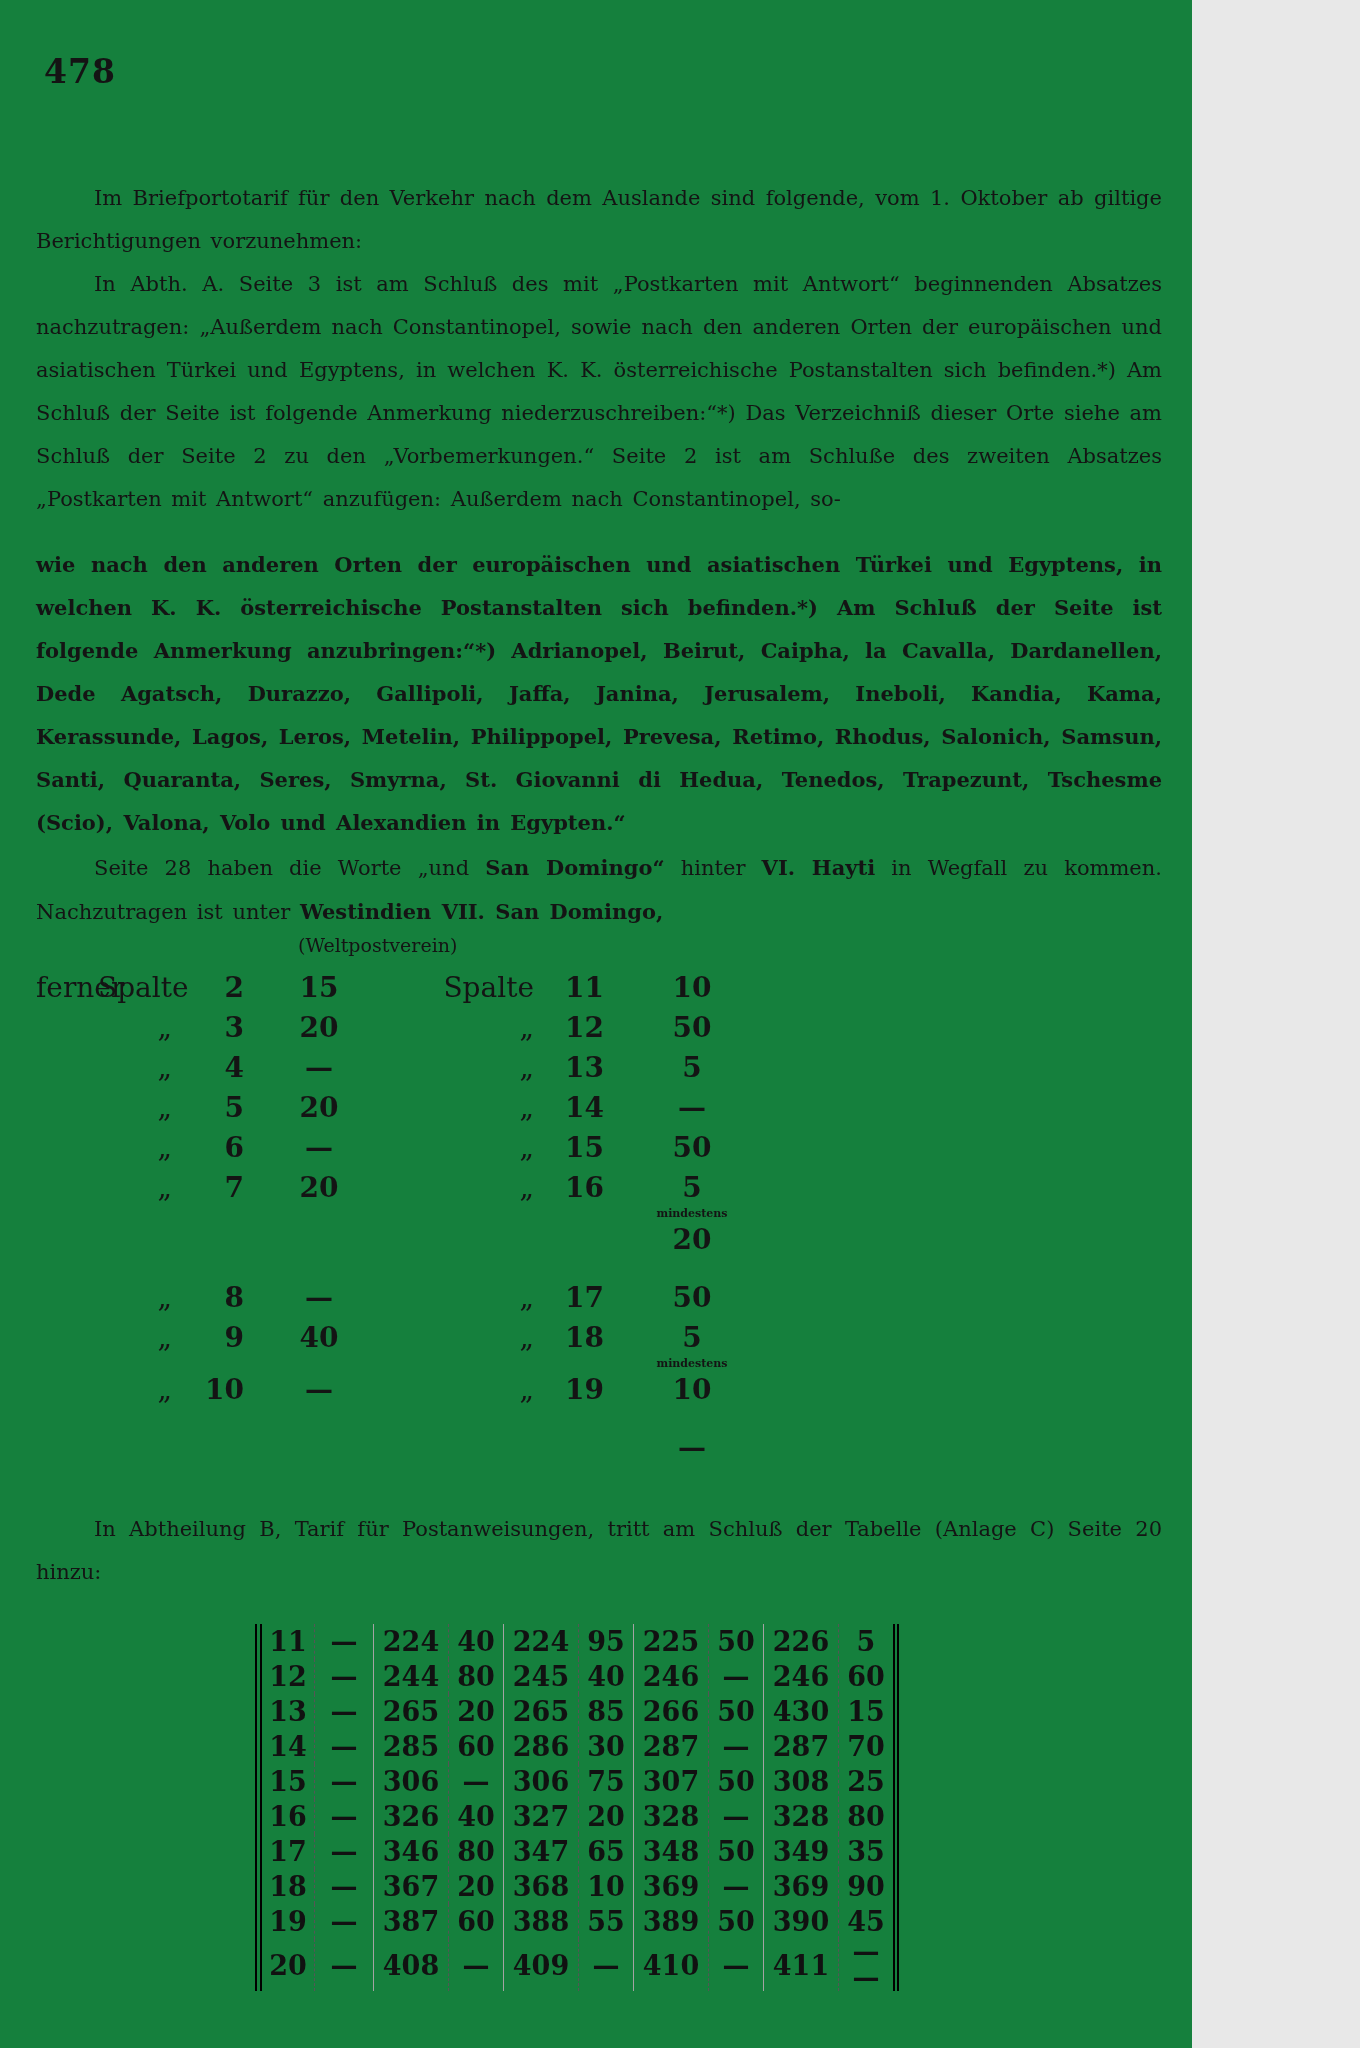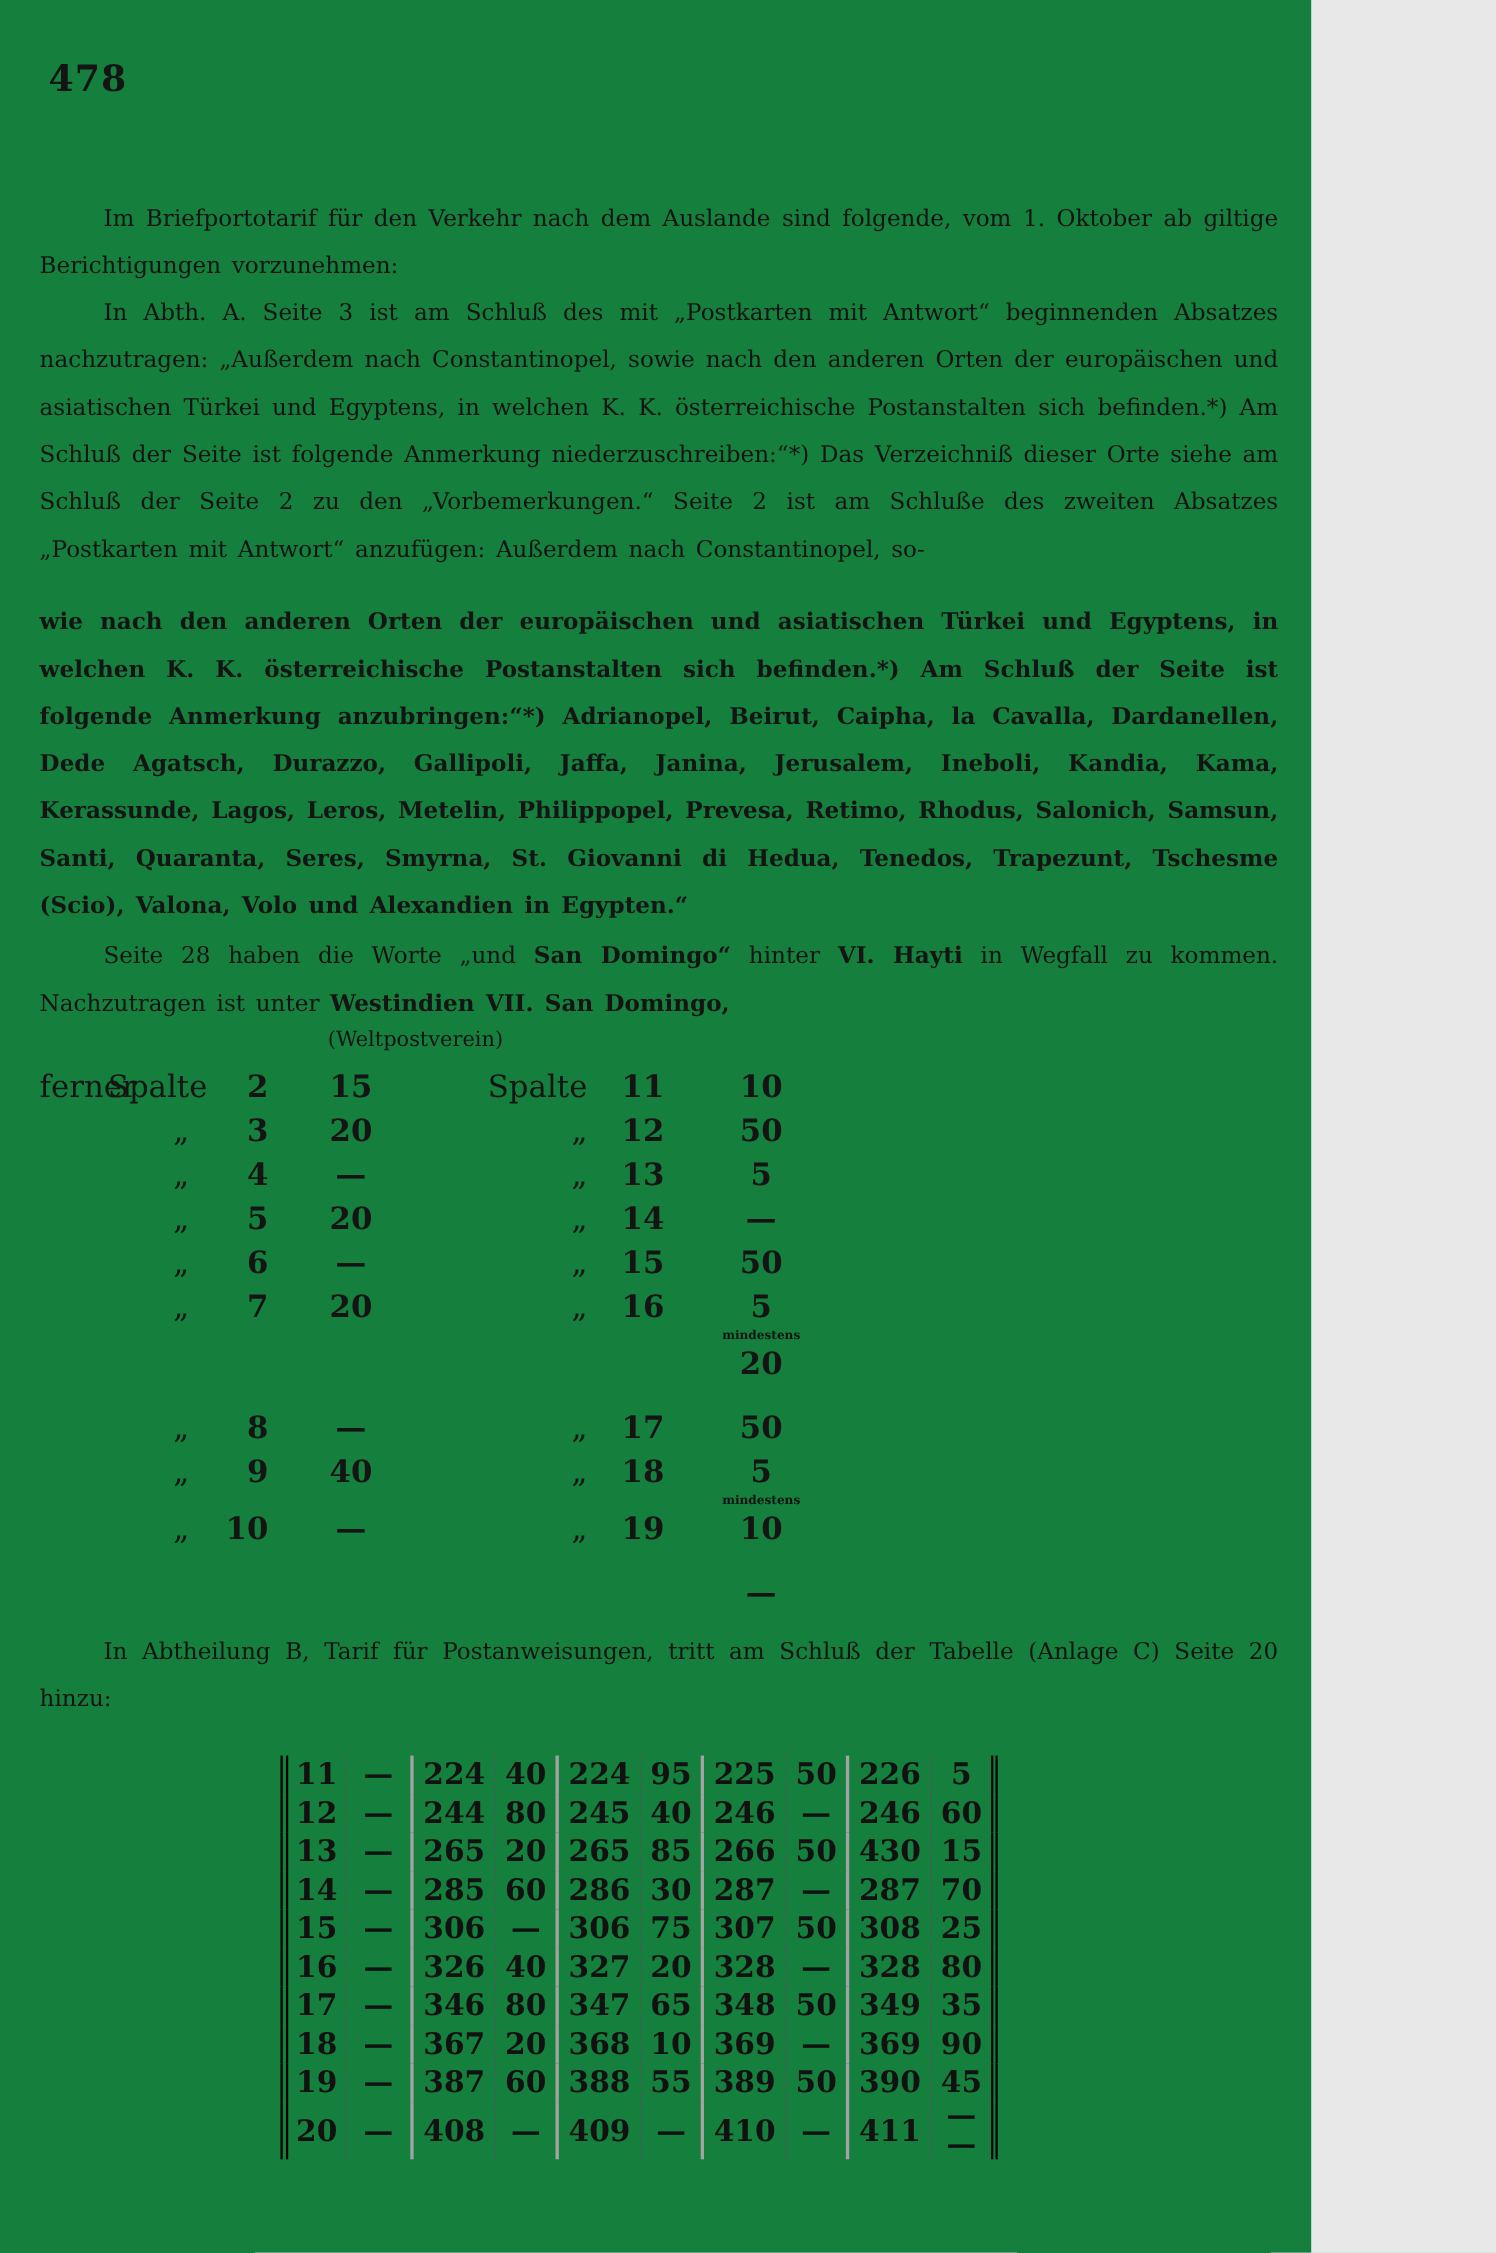--- a/index.html
+++ b/index.html
@@ -24,31 +24,31 @@
   .c2 { width:88px; text-align:right; padding-right:14px; box-sizing:border-box; }
   .c3 { width:58px; text-align:right; font-weight:bold; }
   .c4 { width:150px; text-align:center; font-weight:bold; }
   .c5 { width:150px; text-align:right; padding-right:10px; box-sizing:border-box; }
   .c6 { width:60px; text-align:right; font-weight:bold; }
   .c7 { width:176px; text-align:center; font-weight:bold; }
   .note { display:block; font-size:11px; line-height:19px; font-weight:bold; }
   .note:empty { display:none; }
   .val { display:block; }
 
-  .para.p5 { margin-top:16px; }
+  .para.p5 { margin-top:44px; }
 
   table.anlage {
     border-collapse:collapse; margin:30px 0 0 219px;
     font-size:27px; font-weight:bold; color:#111;
     border-left:7px double #000; border-right:6px double #000;
   }
   table.anlage td { padding:0 6px; height:35px; text-align:center; }
   td.cn { text-align:right; width:40px; }
   td.cd { border-left:1px dashed #555; width:46px; }
-  td.cm { border-left:3px solid #a3a3a3; width:62px; text-align:right; }
+  td.cm { border-left:1px solid #a3a3a3; width:62px; text-align:right; }
   td.cp { border-left:1px dashed #555; width:42px; }
   td.dbl { white-space:pre-line; line-height:26px; vertical-align:top; padding-top:3px; }
 </style>
 </head>
 <body>
 
 <div class="page">
 
   <div class="page-number">478</div>
 

